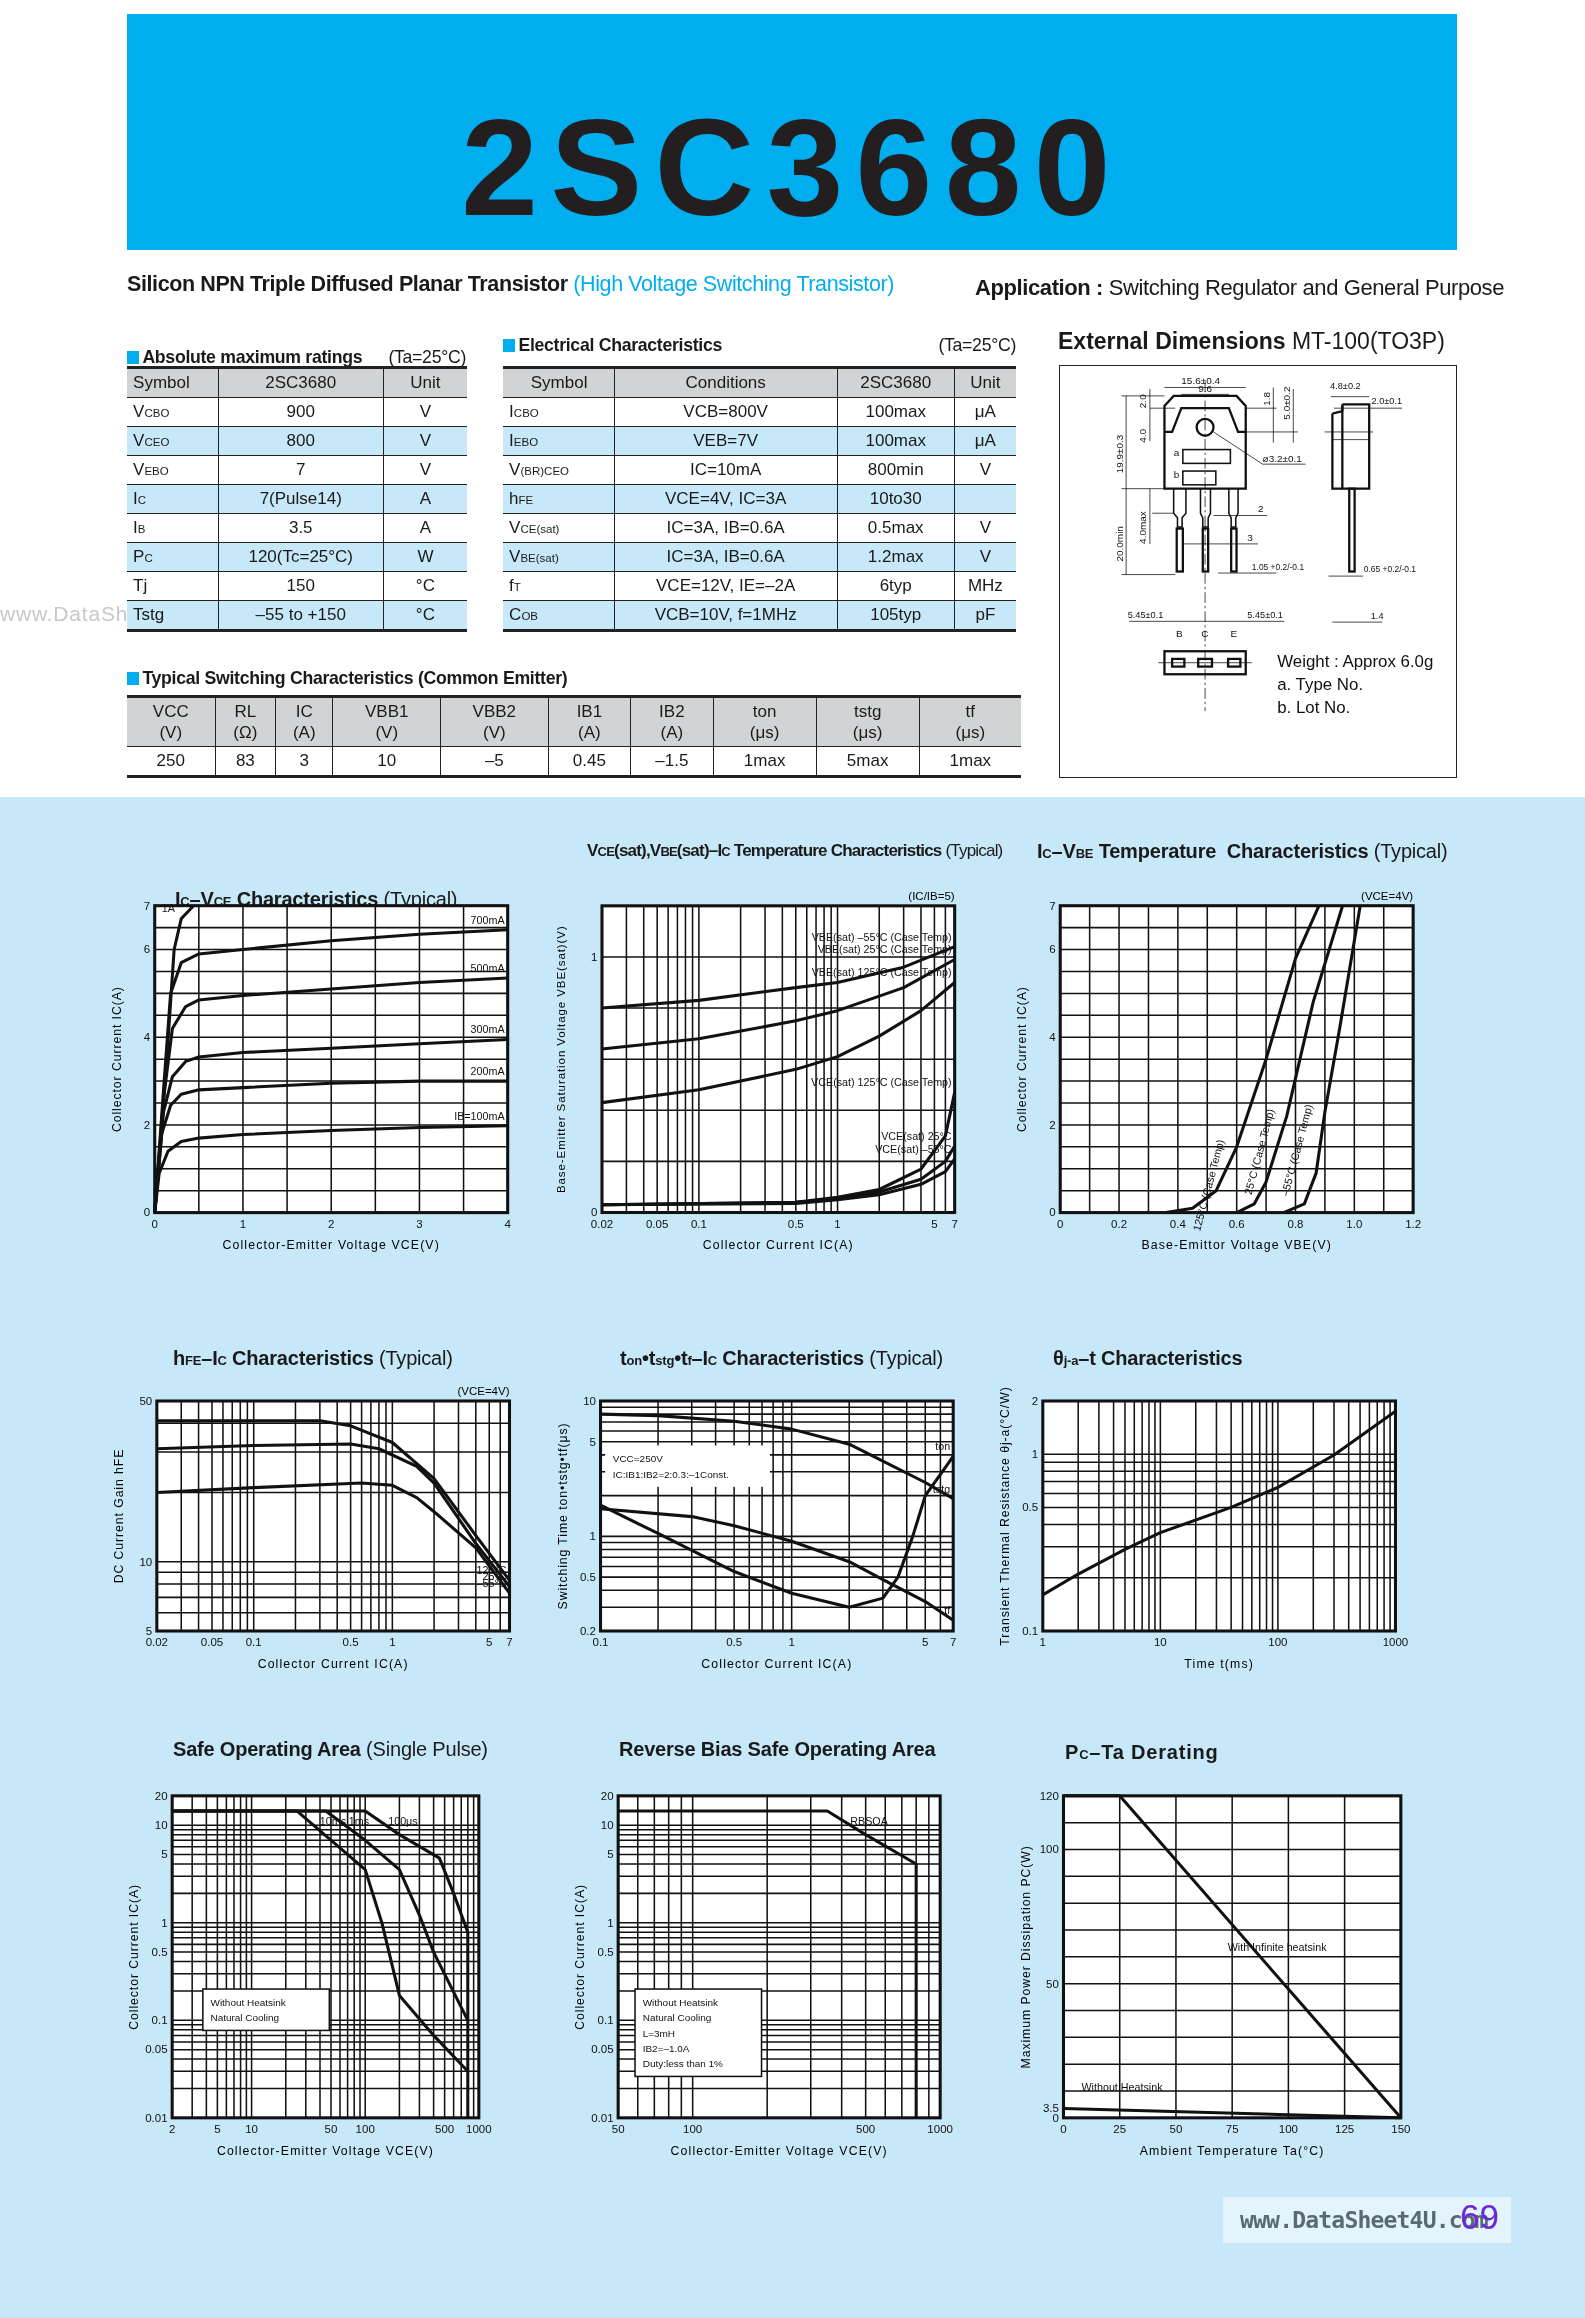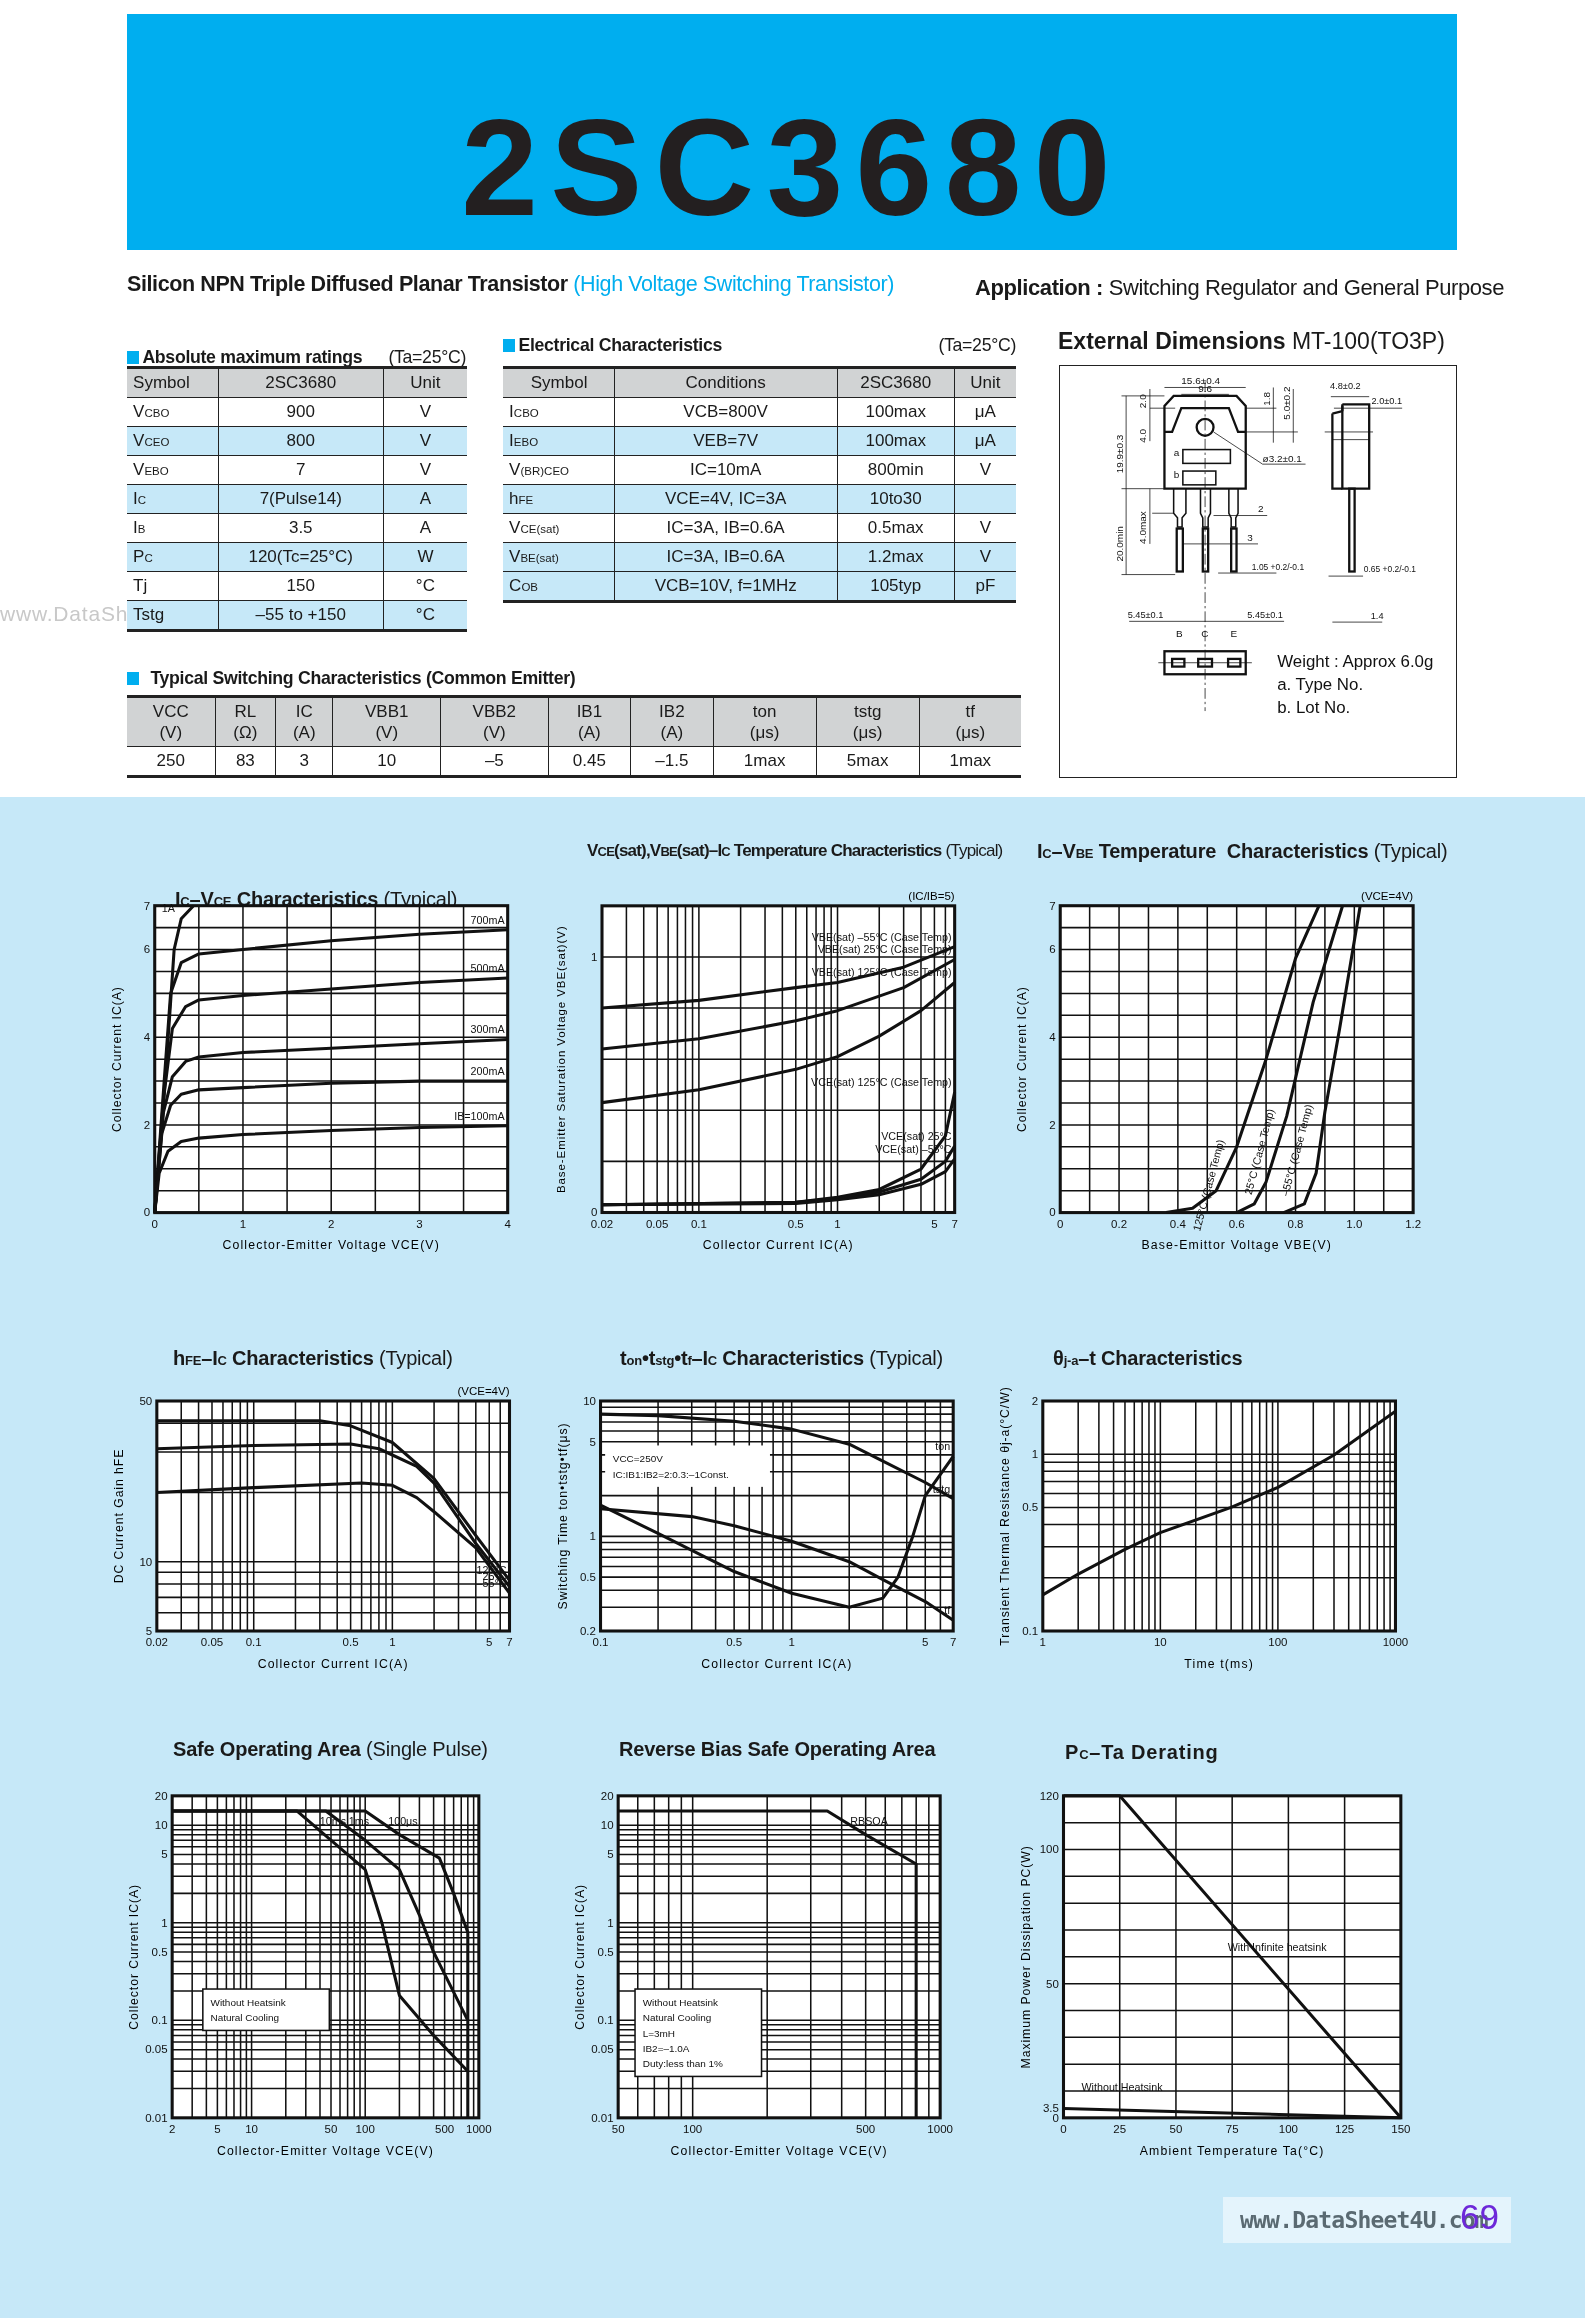--- a/index.html
+++ b/index.html
@@ -159,30 +159,36 @@
         <td>IC=3A, IB=0.6A</td>
         <td>0.5max</td>
         <td>V</td>
       </tr>
       <tr class="alt">
         <td>V<sub>BE(sat)</sub></td>
         <td>IC=3A, IB=0.6A</td>
         <td>1.2max</td>
         <td>V</td>
       </tr>
+      <tr>
+        <td>f<sub>T</sub></td>
+        <td>VCE=12V, IE=–2A</td>
+        <td>6typ</td>
+        <td>MHz</td>
+      </tr>
       <tr class="alt">
         <td>C<sub>OB</sub></td>
         <td>VCB=10V, f=1MHz</td>
         <td>105typ</td>
         <td>pF</td>
       </tr>
     </tbody>
 </table>
 
-<div class="abs sec-head" style="left:127px; top:668px;gap:8px;">
+<div class="abs sec-head" style="left:127px; top:668px;">
   <span class="sq"></span>
   <span>Typical Switching Characteristics (Common Emitter)</span>
 </div>
 <table class="spec sw" id="sw" style="left:127px; top:695px; width:894px;">
   <thead>
       <tr id="sw-head">
         <th>VCC<br>(V)</th>
         <th>RL<br>(Ω)</th>
         <th>IC<br>(A)</th>
         <th>VBB1<br>(V)</th>

